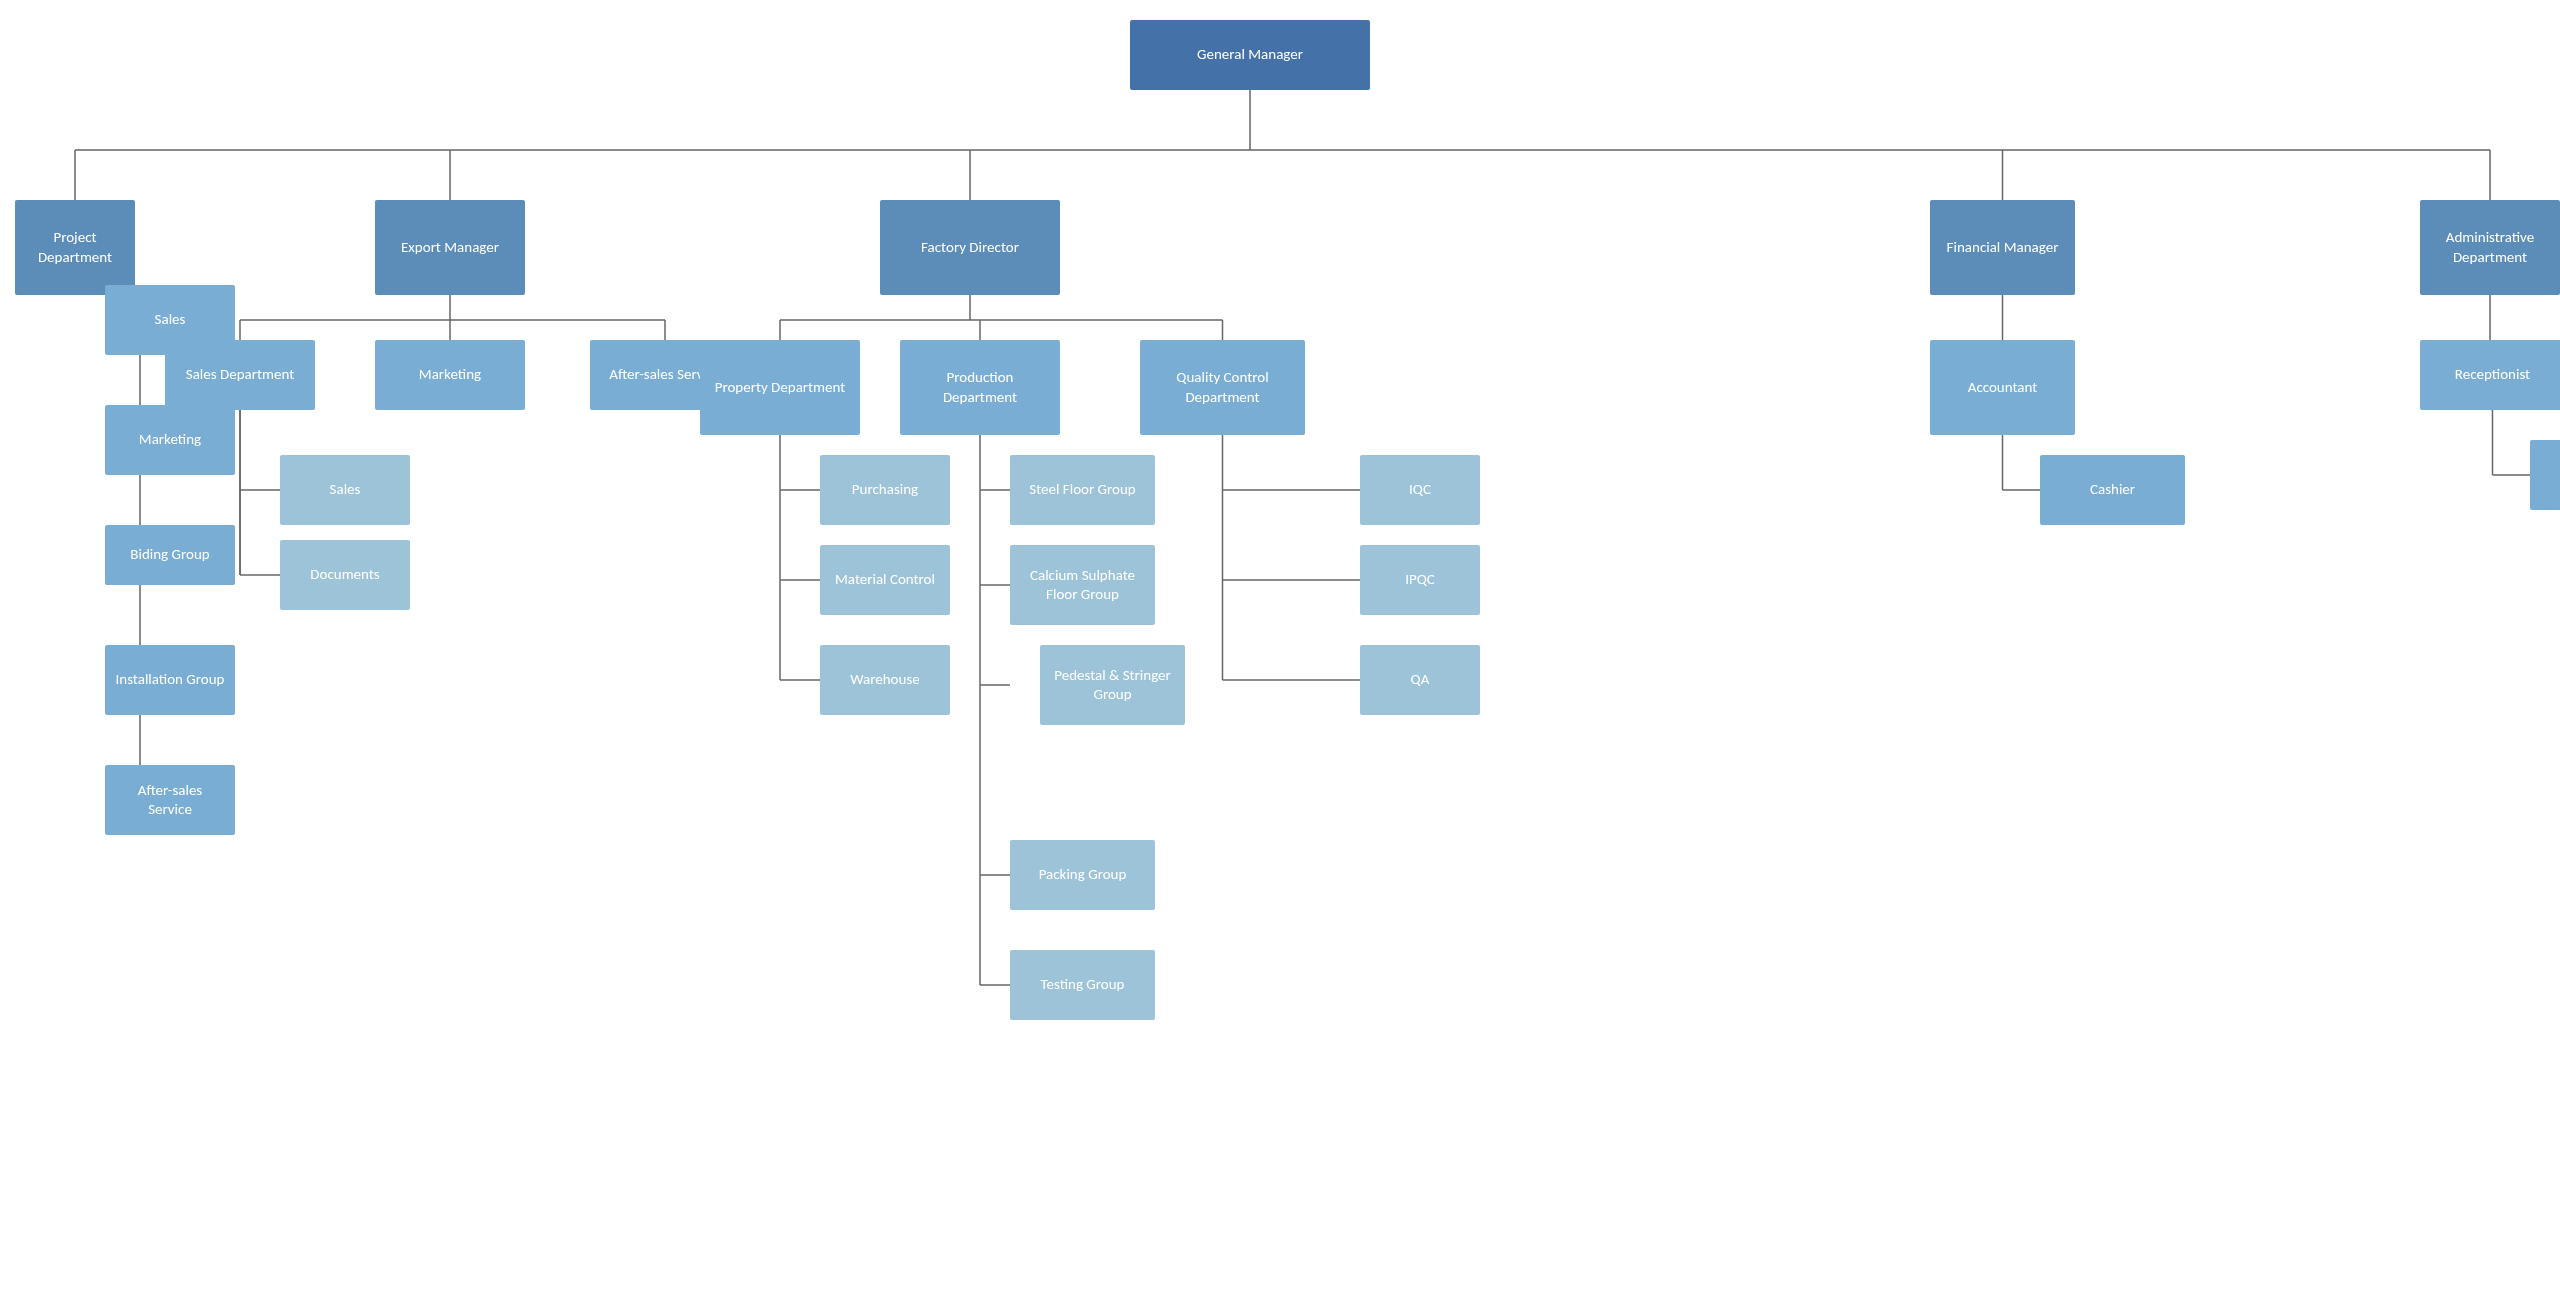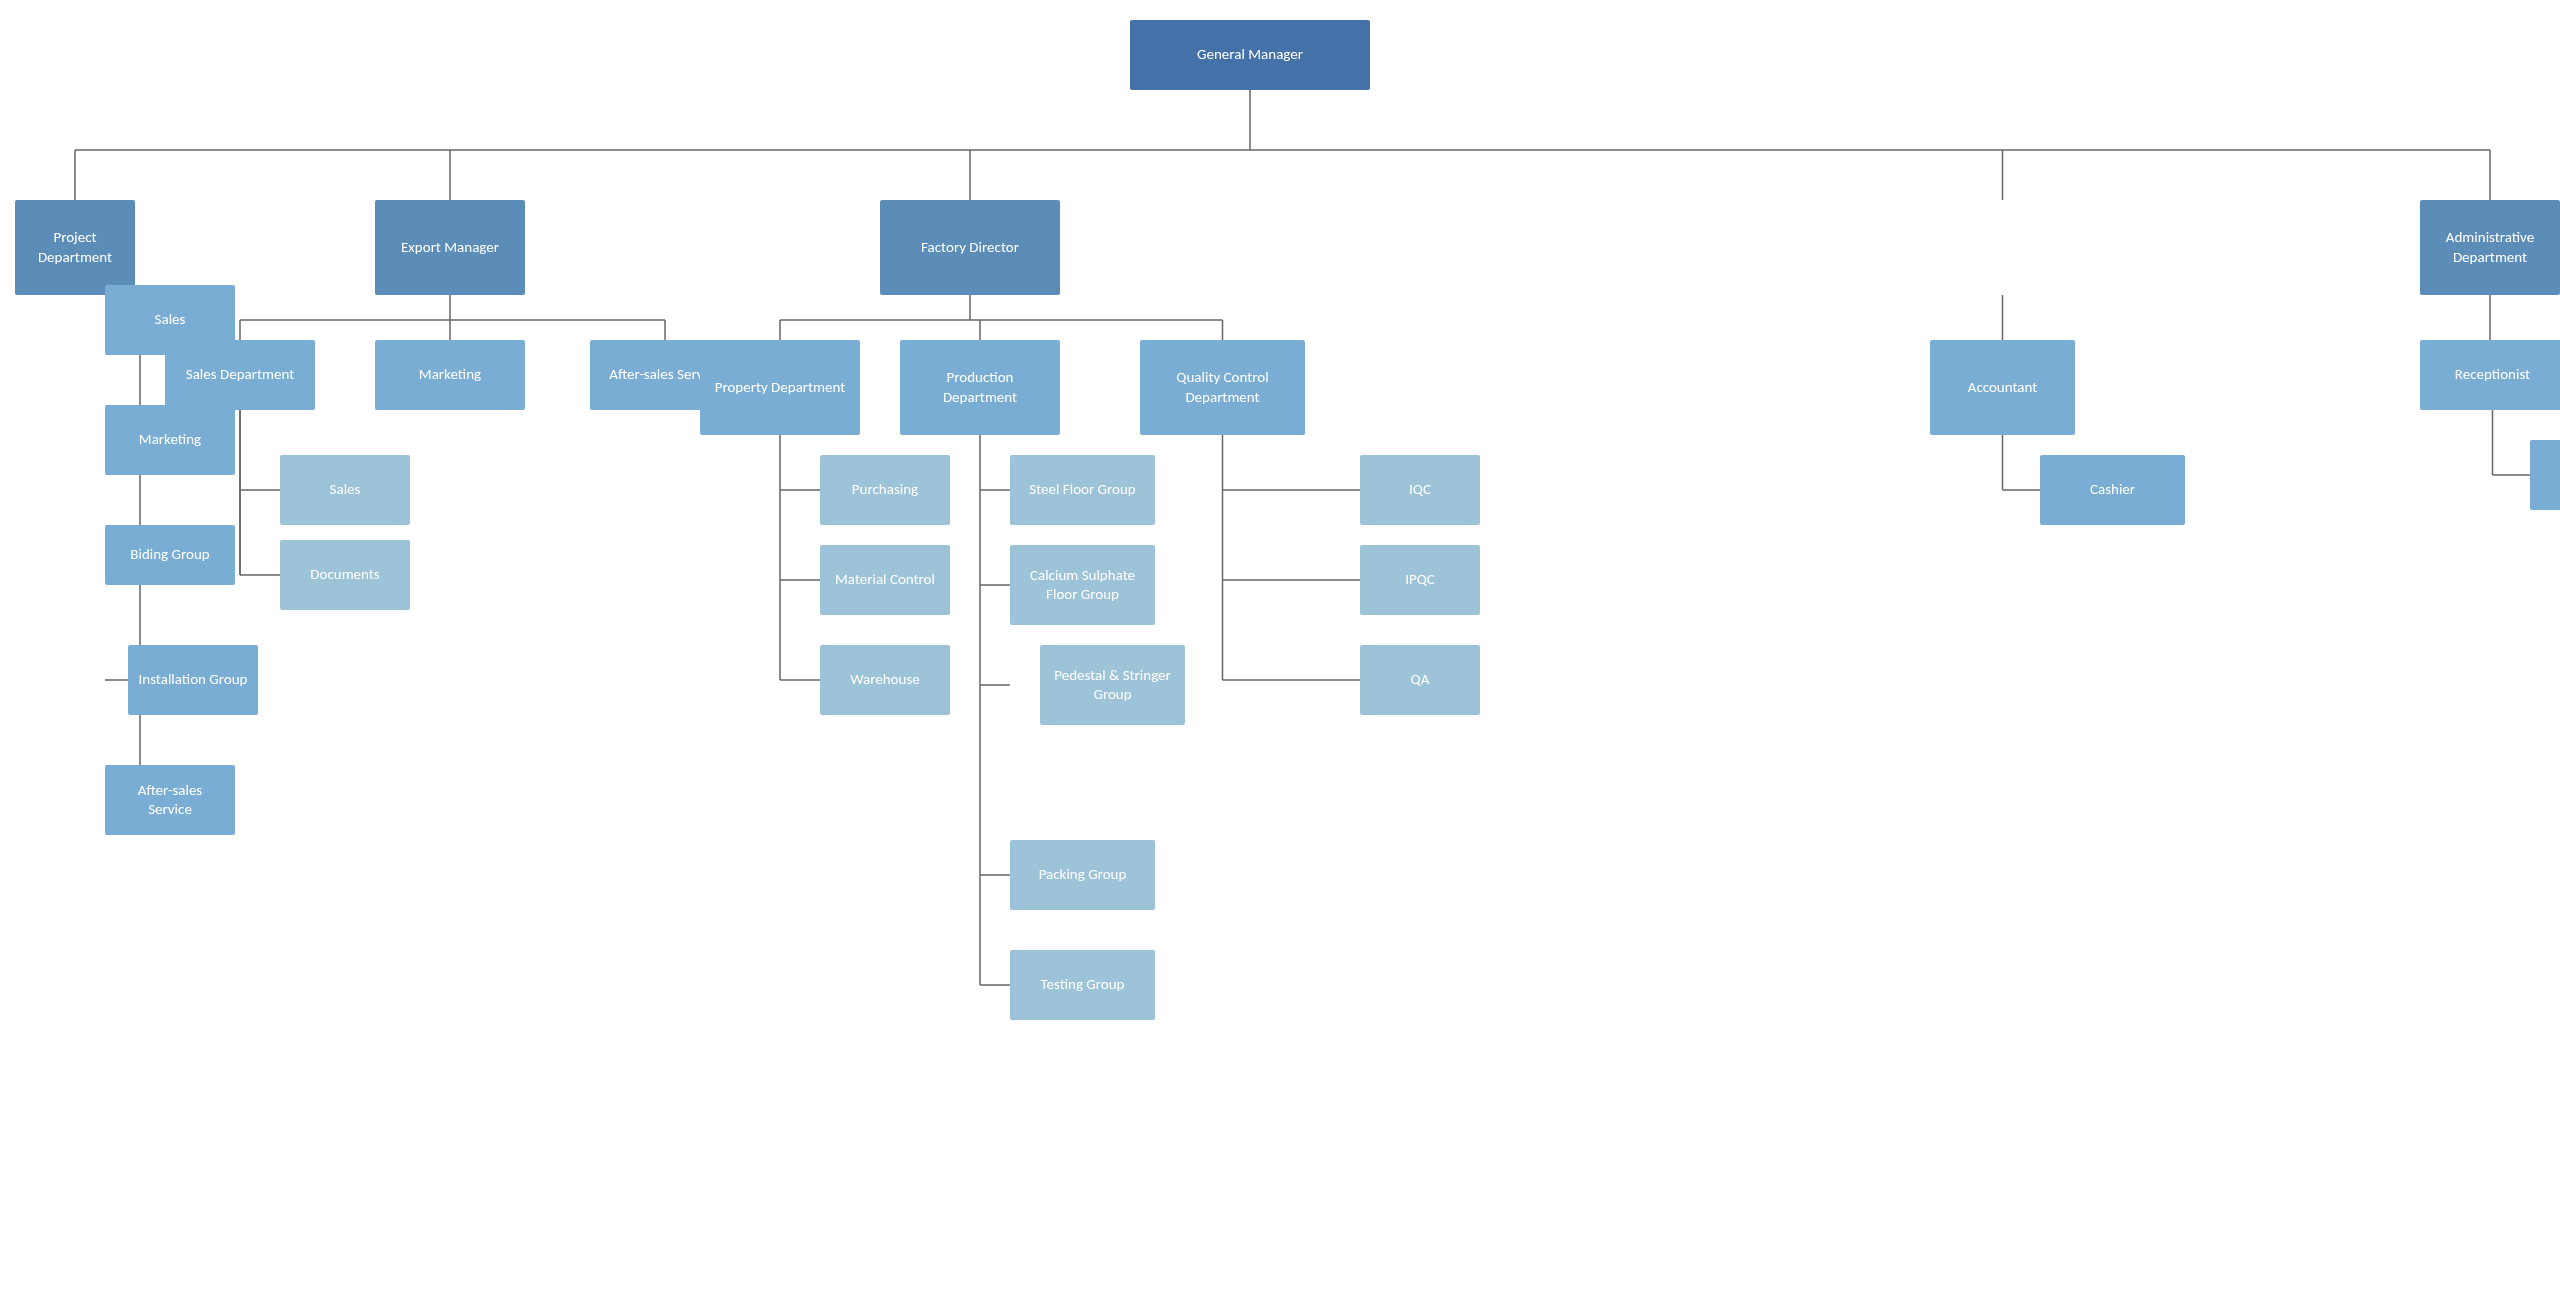--- a/index.html
+++ b/index.html
@@ -128,38 +128,41 @@
   </div>
 
   <div class="node box box-medium" style="left:375px; top:200px; width:150px; height:95px;">
     <span>Export Manager</span>
   </div>
 
   <div class="node box box-medium" style="left:880px; top:200px; width:180px; height:95px;">
     <span>Factory Director</span>
   </div>
 
+  <div class="node box box-medium" style="left:1930px; top:200px; width:145px; height:95px;">
+    <span>Financial Manager</span>
+  </div>
 
   <div class="node box box-medium" style="left:2420px; top:200px; width:140px; height:95px;">
     <span>Administrative Department</span>
   </div>
 
   <div class="node box box-light" style="left:105px; top:285px; width:130px; height:70px;">
     <span>Sales</span>
   </div>
 
   <div class="node box box-light" style="left:105px; top:405px; width:130px; height:70px;">
     <span>Marketing</span>
   </div>
 
   <div class="node box box-light" style="left:105px; top:525px; width:130px; height:60px;">
     <span>Biding Group</span>
   </div>
 
-  <div class="node box box-light" style="left:105px; top:645px; width:130px; height:70px;margin-left:23px;">
+  <div class="node box box-light" style="left:105px; top:645px; width:130px; height:70px;">
     <span>Installation Group</span>
   </div>
 
   <div class="node box box-light" style="left:105px; top:765px; width:130px; height:70px;">
     <span>After-sales Service</span>
   </div>
 
   <div class="node box box-light" style="left:165px; top:340px; width:150px; height:70px;">
     <span>Sales Department</span>
   </div>

